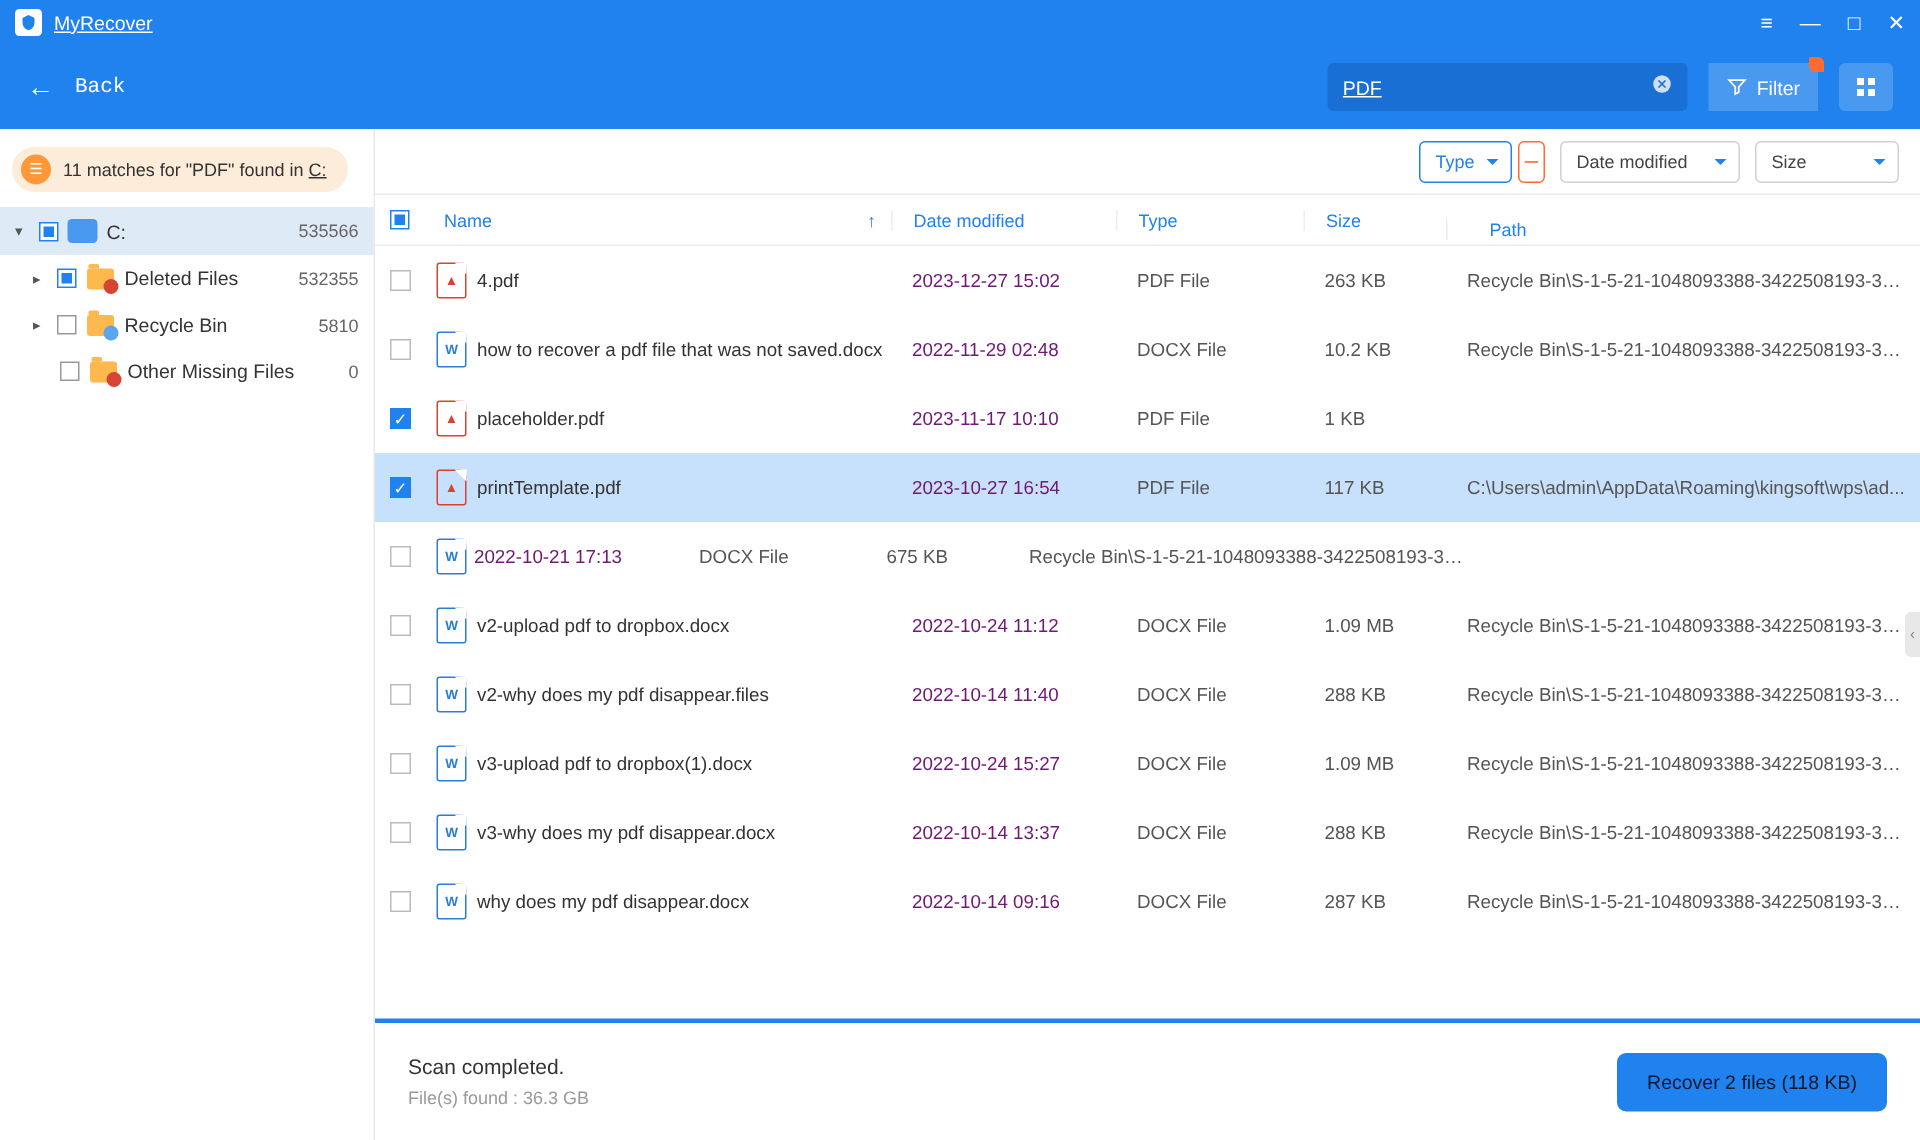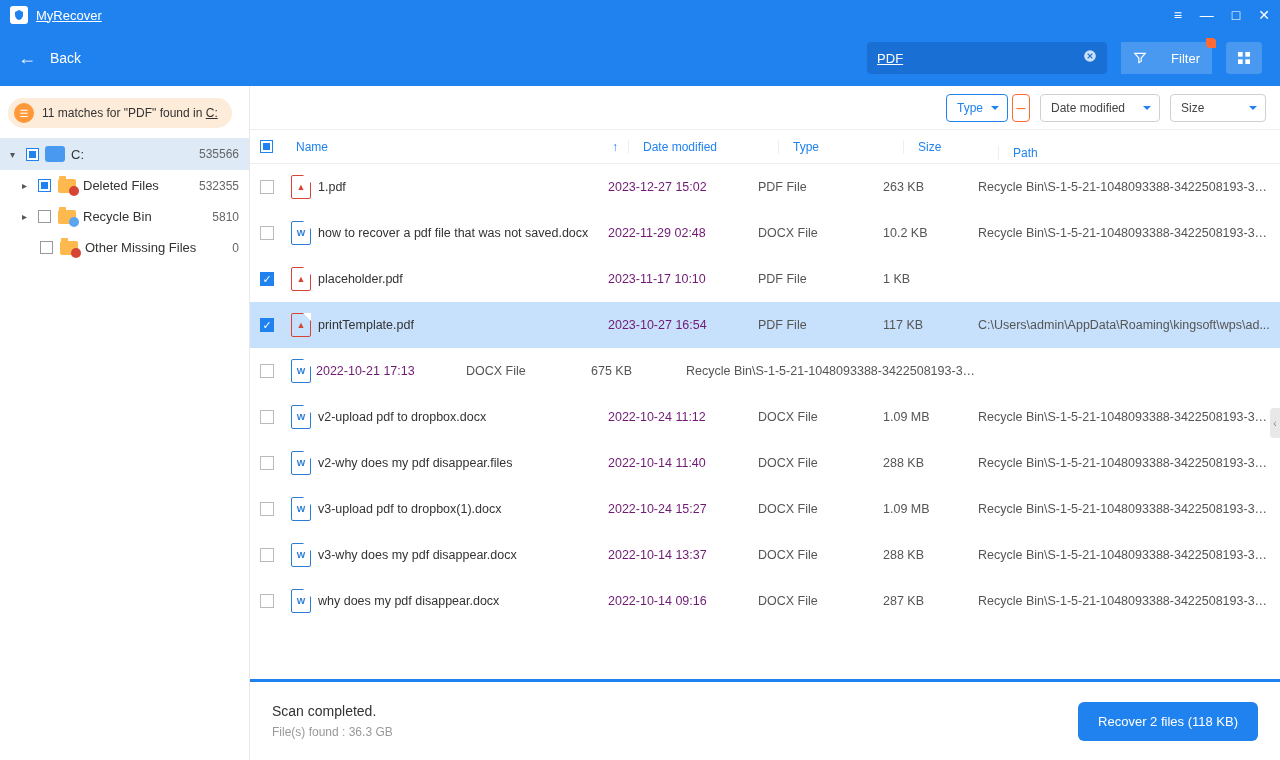--- a/index.html
+++ b/index.html
@@ -7,26 +7,26 @@
 
 .titlebar { height: 30px; background: #2082ef; display: flex; align-items: center; padding: 0 10px; color: #fff; }
 .titlebar-logo { width: 18px; height: 18px; background: #fff; border-radius: 3px; display: flex; align-items: center; justify-content: center; margin-right: 8px; }
 .titlebar-logo svg { width: 12px; height: 12px; }
 .titlebar-title { font-size: 13px; flex: 1; text-decoration: underline; }
 .titlebar-controls { display: flex; gap: 18px; align-items: center; }
 .titlebar-controls span { cursor: pointer; font-size: 14px; display: flex; align-items: center; }
 
 .toolbar { height: 56px; background: #2082ef; display: flex; align-items: center; padding: 0 18px; gap: 14px; }
 .back-arrow { color: #fff; font-size: 18px; cursor: pointer; }
-.back-label { color: #fff; font-size: 14px; cursor: pointer; flex: 1; }
+.back-label { color: #fff; font-size: 14px; cursor: pointer; flex: 1; font-family: Liberation Mono, monospace; }
 .search-box { width: 240px; height: 32px; background: #1a6fd4; border-radius: 4px; display: flex; align-items: center; padding: 0 10px; color: #fff; }
 .search-box input { flex: 1; background: transparent; border: none; color: #fff; font-size: 13px; outline: none; text-decoration: underline; }
 .search-box input::placeholder { color: #cde0f7; }
 .search-clear { cursor: pointer; }
-.filter-btn { height: 32px; background: #4a99f0; border-radius: 0; display: flex; align-items: center; padding: 0 12px; color: #fff; font-size: 13px; cursor: pointer; gap: 24px; position: relative; }
+.filter-btn { height: 32px; background: #4a99f0; border-radius: 0; display: flex; align-items: center; padding: 0 12px; color: #fff; font-size: 13px; cursor: pointer; gap: 6px; position: relative; }
 .filter-badge { position: absolute; top: -4px; right: -4px; width: 10px; height: 10px; background: #ff6b35; border-radius: 0 4px 0 4px; }
 .grid-btn { height: 32px; width: 36px; background: #4a99f0; border-radius: 4px; display: flex; align-items: center; justify-content: center; color: #fff; cursor: pointer; }
 
 .content { display: flex; height: 674px; }
 
 .sidebar { width: 250px; background: #fff; border-right: 1px solid #e8e8e8; padding-top: 8px; }
 .match-pill { margin: 4px 8px 10px 8px; background: #fdecd9; border-radius: 16px; padding: 5px 14px 5px 6px; display: flex; align-items: center; gap: 8px; font-size: 12px; color: #333; width: fit-content; }
 .match-pill-icon { width: 20px; height: 20px; background: #ff9838; border-radius: 50%; display: flex; align-items: center; justify-content: center; }
 .match-pill-icon span { color: #fff; font-size: 10px; }
 .tree-item { display: flex; align-items: center; padding: 8px 10px; font-size: 13px; color: #333; cursor: pointer; gap: 6px; }
@@ -47,21 +47,21 @@
 .dropdown.type { border-color: #2082ef; color: #2082ef; }
 .dropdown-clear { width: 18px; height: 28px; border: 1px solid #ff6b35; border-radius: 4px; display: flex; align-items: center; justify-content: center; color: #ff6b35; cursor: pointer; margin-left: -6px; }
 
 .table-head { height: 34px; display: flex; align-items: center; border-bottom: 1px solid #eee; font-size: 12px; color: #2082ef; padding-left: 10px; }
 .th-check { width: 26px; display: flex; align-items: center; }
 .th-name { flex: 1; padding-left: 10px; display: flex; align-items: center; gap: 6px; }
 .th-sort { color: #2082ef; margin-left: auto; margin-right: 10px; }
 .th-date { width: 150px; border-left: 1px solid #eee; padding-left: 14px; }
 .th-type { width: 125px; border-left: 1px solid #eee; padding-left: 14px; }
 .th-size { width: 95px; border-left: 1px solid #eee; padding-left: 14px; }
-.th-path { width: 282px; border-left: 1px solid #eee; padding-left: 14px; margin-top: 13px; }
+.th-path { width: 316px; border-left: 1px solid #eee; padding-left: 28px; margin-top: 13px; }
 
 .rows { flex: 1; overflow-y: auto; }
 .row { height: 46px; display: flex; align-items: center; font-size: 12.5px; color: #333; padding-left: 10px; }
 .row.selected { background: #c7e0fb; }
 .td-check { width: 26px; display: flex; align-items: center; }
 .row-check { width: 14px; height: 14px; border: 1px solid #bbb; display: inline-flex; align-items: center; justify-content: center; cursor: pointer; }
 .row-check.checked { background: #2082ef; border-color: #2082ef; color: #fff; font-size: 11px; }
 .td-icon { width: 30px; display: flex; align-items: center; justify-content: center; }
 .td-name { flex: 1; padding-left: 2px; white-space: nowrap; overflow: hidden; text-overflow: ellipsis; }
 .td-date { width: 150px; color: #701a75; }
@@ -73,21 +73,21 @@
 .file-icon::before { content: ""; position: absolute; top: -1px; right: -1px; border: 4px solid #fff; border-left-color: transparent; border-bottom-color: transparent; }
 .file-icon.pdf { border-color: #d64533; color: #d64533; }
 .file-icon.docx { border-color: #2b7cd3; color: #2b7cd3; }
 
 .progress-bar { height: 3px; background: #2082ef; }
 
 .footer { height: 78px; display: flex; align-items: center; padding: 0 22px; justify-content: space-between; }
 .footer-left { display: flex; flex-direction: column; gap: 6px; }
 .footer-status { font-size: 14px; color: #333; }
 .footer-sub { font-size: 12px; color: #999; }
-.recover-btn { background: #2082ef; color: #ffffff; border: none; border-radius: 6px; padding: 12px 20px; font-size: 13px; cursor: pointer; }
+.recover-btn { background: #2082ef; color: #0f172a; border: none; border-radius: 6px; padding: 12px 20px; font-size: 13px; cursor: pointer; }
 
 .side-handle { position: absolute; right: 0; top: 50%; transform: translateY(-50%); width: 10px; height: 30px; background: #e8e8e8; border-radius: 4px 0 0 4px; display: flex; align-items: center; justify-content: center; color: #888; font-size: 10px; cursor: pointer; }
 
 .disk-icon { width: 22px; height: 16px; background: #4a99f0; border-radius: 3px; position: relative; }
 .folder-icon { width: 18px; height: 14px; border-radius: 2px; position: relative; }
 .folder-icon.yellow { background: #fdb84e; }
 .folder-icon::before { content: ""; position: absolute; top: -3px; left: 1px; width: 7px; height: 3px; background: inherit; border-radius: 1px 1px 0 0; }
 .folder-badge { position: absolute; bottom: -3px; right: -3px; width: 10px; height: 10px; border-radius: 50%; font-size: 7px; display: flex; align-items: center; justify-content: center; color: #fff; }
 </style>
 </head>
@@ -211,21 +211,21 @@
       <div class="th-path">Path</div>
     </div>
     <div class="rows" id="rows">
         <div class="row">
           <div class="td-check">
             <span class="row-check "></span>
           </div>
           <div class="td-icon">
             <span class="file-icon pdf">▲</span>
           </div>
-          <div class="td-name">1.pdf</div>
+          <div class="td-name">4.pdf</div>
           <div class="td-date">2023-12-27 15:02</div>
           <div class="td-type">PDF File</div>
           <div class="td-size">263 KB</div>
           <div class="td-path">Recycle Bin\S-1-5-21-1048093388-3422508193-39032...</div>
         </div>
         <div class="row">
           <div class="td-check">
             <span class="row-check "></span>
           </div>
           <div class="td-icon">

